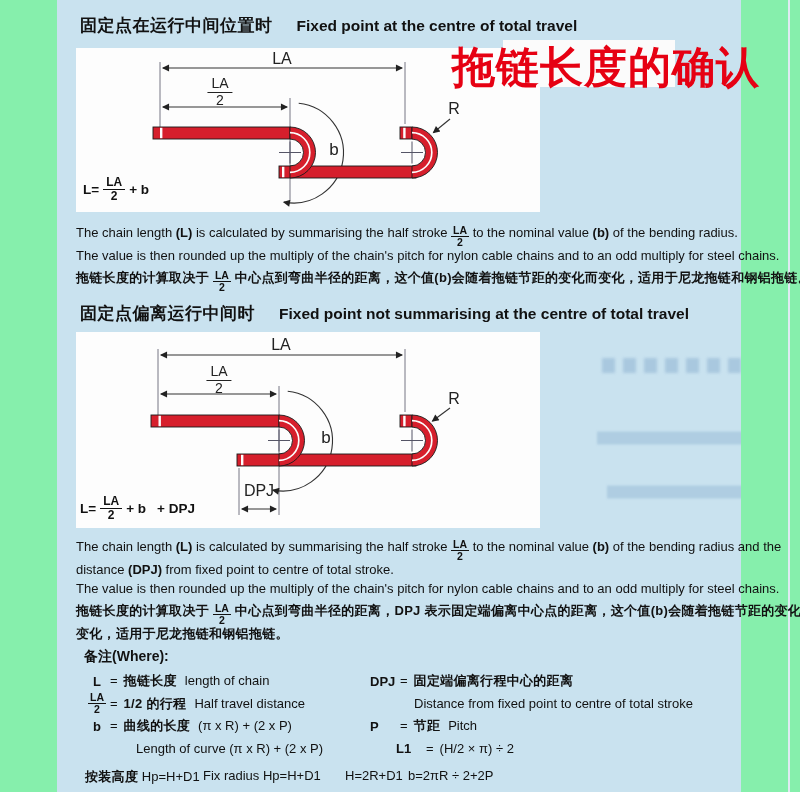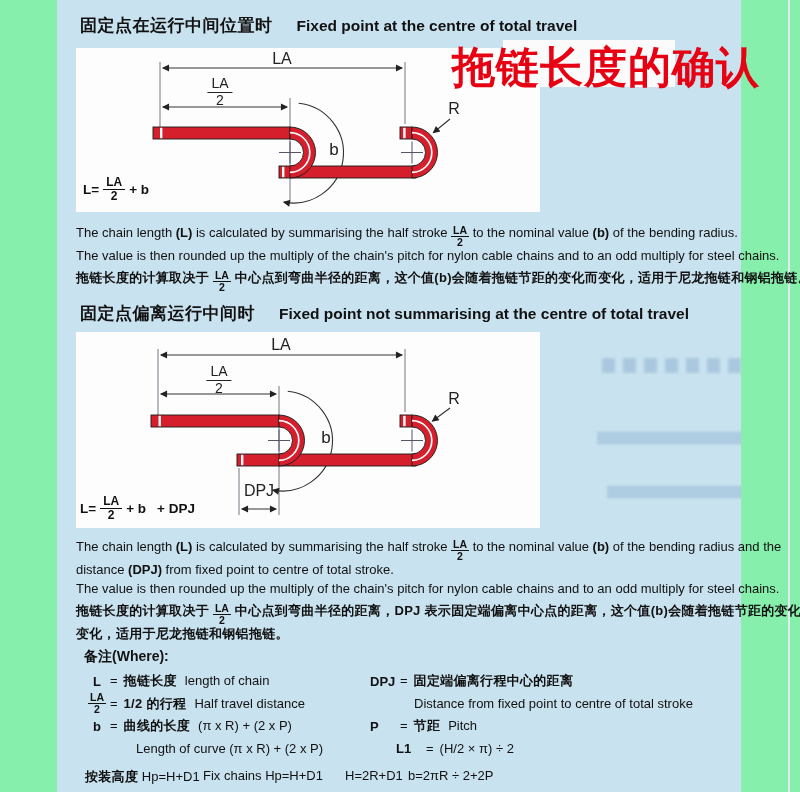--- a/index.html
+++ b/index.html
@@ -245,17 +245,17 @@
     <div class="wrow">
       <span class="wsym"></span>
       <span class="wdef ind">Length of curve (π x R) + (2 x P)</span>
       <span class="wsym2 b">L1</span>
       <span><span class="weq">=</span><span>(H/2 × π) ÷ 2</span></span>
     </div>
   </div>
 
   <div class="bottom-line">
     <span class="bl" style="left:85px;"><span class="zh">按装高度</span> <span>Hp=H+D1</span></span>
-    <span class="bl" style="left:203px;">Fix chains Hp=H+D1</span>
+    <span class="bl" style="left:203px;">Fix radius Hp=H+D1</span>
     <span class="bl" style="left:345px;">H=2R+D1</span>
     <span class="bl" style="left:408px;">b=2πR ÷ 2+2P</span>
   </div>
 </div>
 
 </body></html>

